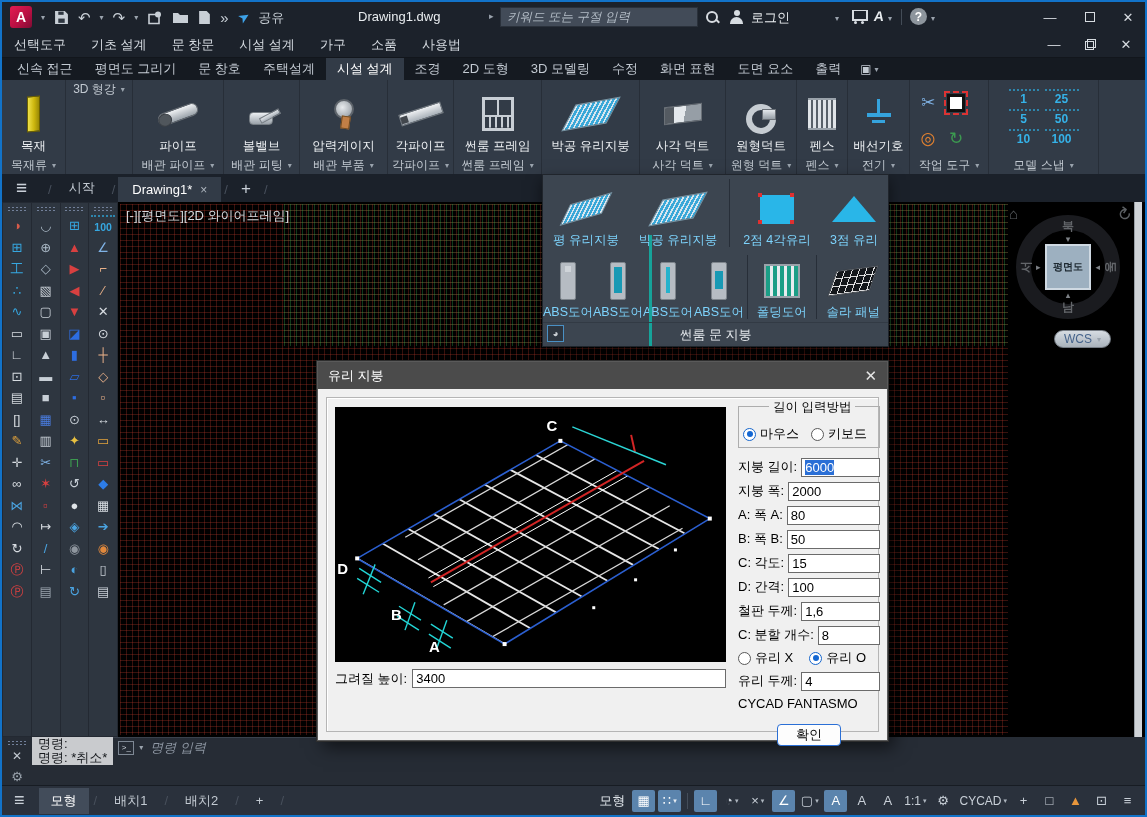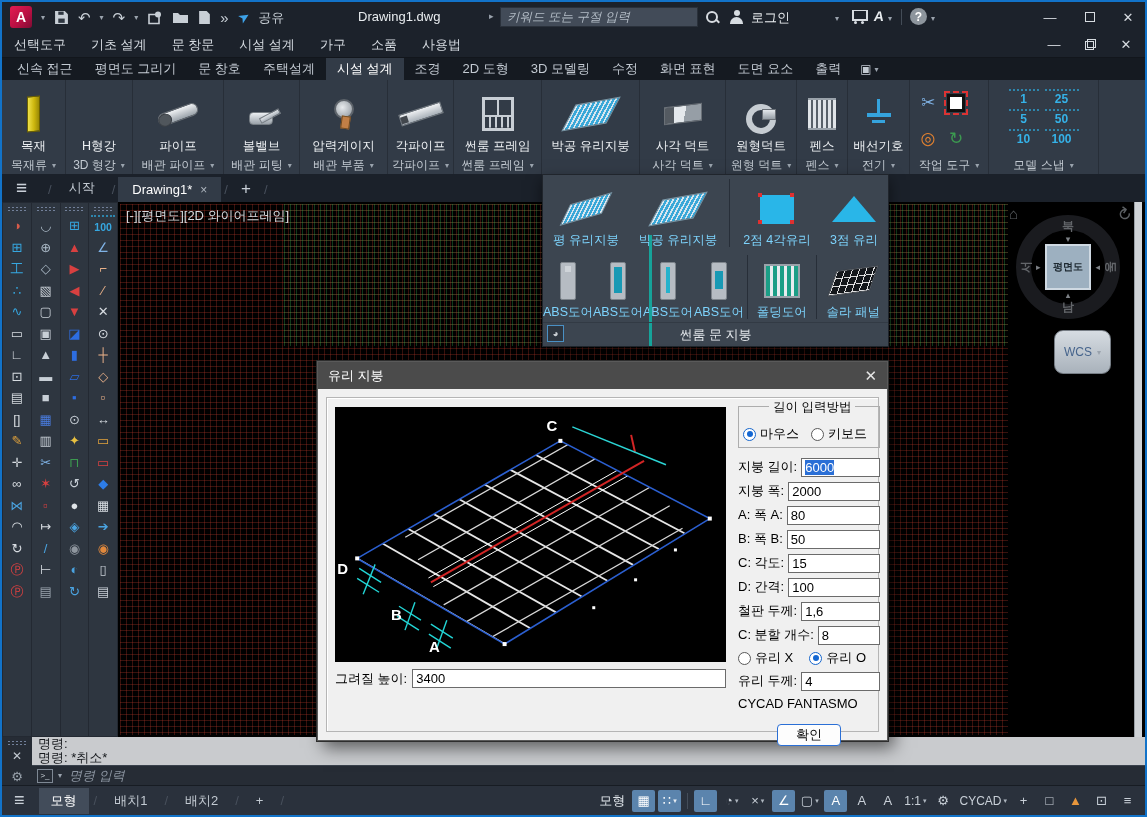--- a/index.html
+++ b/index.html
@@ -131,21 +131,21 @@
   #canvas-scrollbar{position:absolute;right:3px;top:0;bottom:0;width:8px;background:#cfd3d7;border-left:1px solid #9aa0a6;}
 
   
   #vc{position:absolute;right:16px;top:4px;width:122px;height:122px;z-index:3;}
   .vc-ring{position:absolute;inset:9px;border:15px solid #1a1b1f;border-radius:50%;}
   .vc-face{position:absolute;left:38px;top:38px;width:46px;height:46px;background:#9db0c0;border:2px solid #cfd9e2;display:flex;align-items:center;justify-content:center;font-size:10px;font-weight:bold;color:#1d2830;}
   .vc-dir{position:absolute;color:#63666a;font-size:12px;font-weight:bold;}
   .vc-arr{position:absolute;color:#7d8186;font-size:9px;}
   #vc-home{position:absolute;left:2px;top:-1px;color:#5d6165;font-size:15px;z-index:3;}
   #vc-orbit{position:absolute;right:-2px;top:-2px;color:#5d6165;font-size:17px;transform:rotate(35deg);}
-  #wcs{position:absolute;right:34px;top:128px;padding:14px 9px;background:linear-gradient(#d6dce2,#a9b2bb);border:1px solid #767d85;border-radius:9px;color:#46648c;font-size:12px;display:flex;gap:5px;align-items:center;z-index:3;}
+  #wcs{position:absolute;right:34px;top:128px;padding:1px 9px;background:linear-gradient(#d6dce2,#a9b2bb);border:1px solid #767d85;border-radius:9px;color:#46648c;font-size:12px;display:flex;gap:5px;align-items:center;z-index:3;}
 
   
   #dlg{position:absolute;left:315px;top:359px;width:571px;height:380px;background:#f0f0f0;border:1px solid #5a5a5a;box-shadow:0 0 0 1px #2e2e2e,6px 7px 16px rgba(0,0,0,.55);z-index:50;}
   #dlg-title{height:27px;background:#4b4b4b;color:#fff;font-size:13px;display:flex;align-items:center;padding:0 10px;}
   #dlg-close{margin-left:auto;color:#e6e6e6;font-size:15px;}
   #dlg-frame{position:absolute;left:8px;right:8px;top:35px;bottom:8px;border:1px solid #b5b5b5;box-shadow:inset 1px 1px 0 #ffffff;}
   #dlg-preview{position:absolute;left:17px;top:45px;width:391px;height:255px;background:#000;}
   #dlg-heightrow{position:absolute;left:17px;top:307px;width:391px;display:flex;align-items:center;gap:5px;}
   .dlbl{font-size:13px;color:#000;white-space:nowrap;}
   .tbx{flex:1;height:19px;background:#fff;border:1px solid #6b6b6b;display:flex;align-items:center;padding:0 3px;font-size:13px;color:#000;}
@@ -161,21 +161,21 @@
   #glass-row{display:flex;gap:16px;height:22px;align-items:center;}
   #brand{font-size:13px;color:#000;margin-top:3px;white-space:nowrap;}
   #ok-btn{width:64px;height:22px;margin:13px auto 0 auto;background:#fdfdfd;border:1px solid #2a6fd6;border-radius:4px;font-size:13px;color:#000;display:flex;align-items:center;justify-content:center;}
 
   
   #cmd{position:absolute;left:0;top:735px;width:100%;height:48px;background:#262c35;display:flex;}
   #cmd-rail{width:30px;display:flex;flex-direction:column;align-items:center;padding-top:3px;gap:4px;}
   #cmd-rail .grip{margin-bottom:0;}
   .rail-x{color:#c3cad2;font-size:12px;line-height:1;}
   .rail-wrench{color:#98a1ab;font-size:13px;margin-top:3px;}
-  #cmd-body{flex:1;display:flex;flex-direction:column;}
+  #cmd-body{flex:1;display:flex;flex-direction:row;}
   #cmd-hist{height:28px;background:#c9cbce;color:#15181c;font-size:13px;line-height:14px;padding:0 6px;}
   #cmd-inputrow{height:20px;background:#262c35;border-top:1px solid #3a424d;display:flex;align-items:center;gap:5px;padding-left:5px;}
   .prompt-box{width:16px;height:14px;border:1px solid #7e8894;color:#cfd6dd;font-size:8px;display:flex;align-items:center;justify-content:center;}
   #cmd-input{flex:1;background:transparent;border:none;outline:none;color:#fdba74;font-size:13px;}
   #cmd-input::placeholder{font-style:italic;color:#8d96a2;}
 
   
   #statusbar{position:absolute;left:0;top:783px;width:100%;height:30px;background:#2a313c;border-top:1px solid #171c23;display:flex;align-items:center;padding:0 6px;}
   #sb-left{display:flex;align-items:center;gap:2px;}
   .sb-menu{color:#c9d0d8;font-size:18px;margin:0 12px 0 6px;}
@@ -294,26 +294,20 @@
             <div class="ic-wood"></div>
           </div>
           <div class="rlabel">목재</div>
         </div>
         <div class="rfoot">
           <span>목재류</span>
           <span class="caret">▾</span>
         </div>
       </div>
       <div class="rpanel" style="width: 67px;">
-        <div class="rbody">
-          <div class="ricbox">
-            <div class="ic-hbeam"></div>
-          </div>
-          <div class="rlabel">H형강</div>
-        </div>
         <div class="rfoot">
           <span>3D 형강</span>
           <span class="caret">▾</span>
         </div>
       </div>
       <div class="rpanel" style="width: 91px;">
         <div class="rbody">
           <div class="ricbox">
             <div class="ic-pipe"></div>
           </div>

